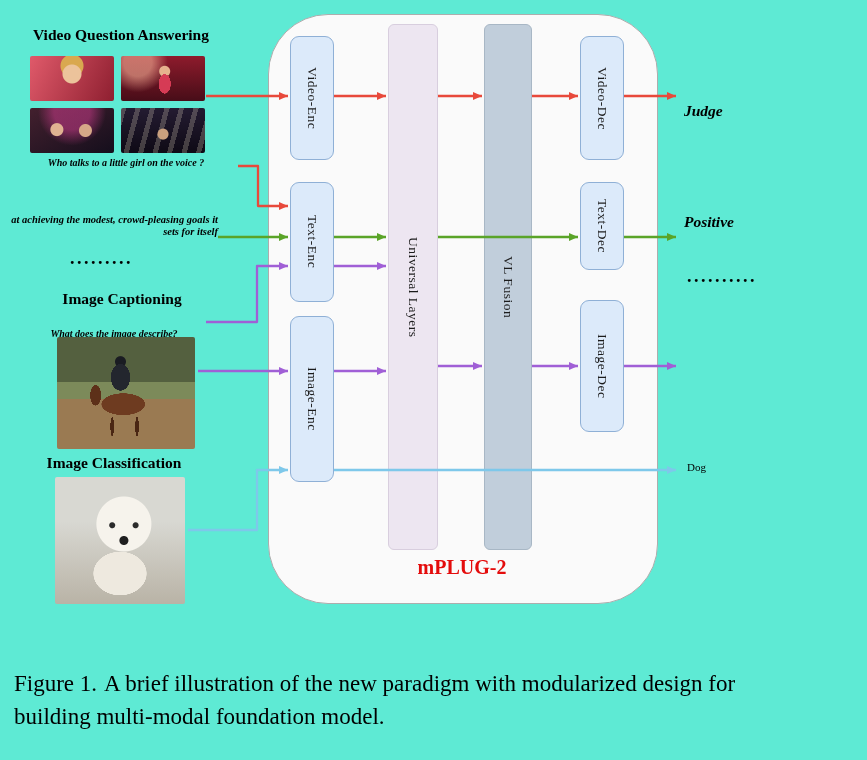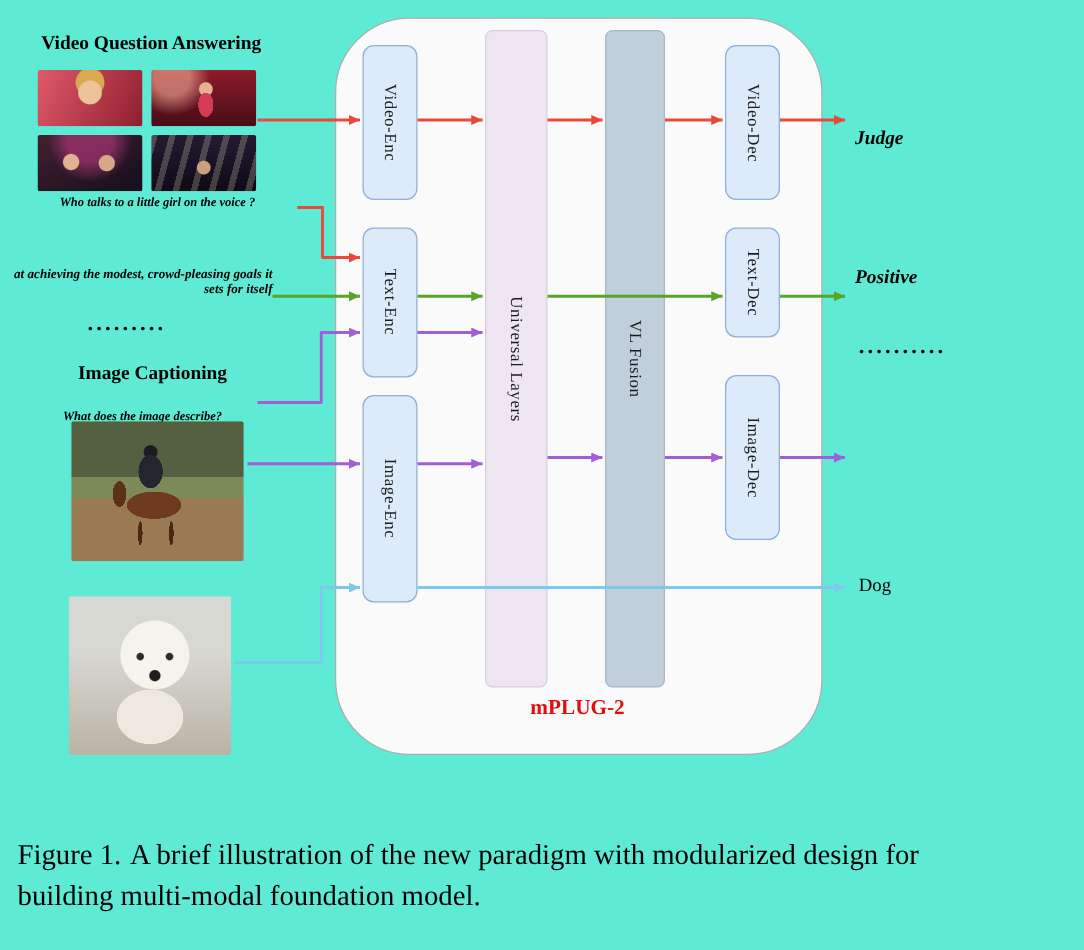--- a/index.html
+++ b/index.html
@@ -58,21 +58,21 @@
     radial-gradient(circle at 62% 38%, #2b2b2b 0 2.5px, rgba(0,0,0,0) 3.5px),
     radial-gradient(circle at 53% 50%, #1e1e1e 0 4px, rgba(0,0,0,0) 5px),
     radial-gradient(circle at 53% 37%, #f6f3ec 0 27px, rgba(0,0,0,0) 28px),
     radial-gradient(ellipse 44px 36px at 50% 76%, #eee9df 0 60%, rgba(0,0,0,0) 61%),
     linear-gradient(180deg,#d8d8d2 0 35%,#b9b3a6 100%);}
 
   
   .mplug-box{position:absolute;left:268px;top:14px;width:388px;height:588px;
              border:1.5px solid #adadad;border-radius:60px;background:#fafafa;z-index:1;}
   .mplug-label{position:absolute;left:268px;top:556px;width:388px;text-align:center;
-               font-weight:bold;font-size:17px;color:var(--c-model-label,#e40c0c);z-index:3;}
+               font-weight:bold;font-size:20px;color:var(--c-model-label,#e40c0c);z-index:3;}
 
   .module{position:absolute;display:flex;align-items:center;justify-content:center;
           writing-mode:vertical-rl;text-orientation:mixed;font-size:13.5px;
           letter-spacing:.5px;color:#1b1b1b;z-index:3;}
   .enc-dec{background:var(--c-module-fill,#dceafa);border:1.4px solid var(--c-module-border,#8fb0d6);border-radius:9px;}
   .universal{background:var(--c-universal-fill,#ede6f1);border:1px solid #d8cede;border-radius:6px;}
   .fusion{background:var(--c-fusion-fill,#c1cedb);border:1px solid #a8b7c5;border-radius:6px;}
   .m-video-enc{left:290px;top:36px;width:42px;height:122px;}
   .m-text-enc{left:290px;top:182px;width:42px;height:118px;}
   .m-image-enc{left:290px;top:316px;width:42px;height:164px;}
@@ -80,21 +80,21 @@
   .m-fusion{left:484px;top:24px;width:46px;height:524px;}
   .m-video-dec{left:580px;top:36px;width:42px;height:122px;}
   .m-text-dec{left:580px;top:182px;width:42px;height:86px;}
   .m-image-dec{left:580px;top:300px;width:42px;height:130px;}
 
   
   .out{position:absolute;font-style:italic;font-weight:600;font-size:15.5px;white-space:nowrap;z-index:2;}
   .out-judge{left:684px;top:102px;font-style:italic;}
   .out-pos{left:684px;top:213px;}
   .out-horse{left:684px;top:357px;}
-  .out-dog{left:687px;top:461px;font-style:normal;font-weight:400;font-size:15px;}
+  .out-dog{left:687px;top:461px;font-style:normal;font-weight:400;font-size:11px;}
 
   
   .arrows{position:absolute;left:0;top:0;width:867px;height:760px;z-index:6;pointer-events:none;}
   .arrows line,.arrows polyline{fill:none;stroke-width:2.3px;stroke-linejoin:round;}
   .s-video line,.s-video polyline{stroke:var(--c-video-arrow,#e8493b);}
   .s-text line,.s-text polyline{stroke:var(--c-text-arrow,#5aa428);}
   .s-image line,.s-image polyline{stroke:var(--c-image-arrow,#a05fd6);}
   .s-cls line,.s-cls polyline{stroke:var(--c-classification-arrow,#7ec8ea);}
   .f-video{fill:var(--c-video-arrow,#e8493b);}
   .f-text{fill:var(--c-text-arrow,#5aa428);}
@@ -120,20 +120,21 @@
   </div>
   <div class="hint q-vqa">Who talks to a little girl on the voice ?</div>
 
   <div class="hint q-textcls">at achieving the modest, crowd-pleasing goals it sets for itself</div>
   <div class="dots dots-left">.........</div>
 
   <div class="task-title t-cap">Image Captioning</div>
   <div class="hint q-cap">What does the image describe?</div>
   <div class="photo horse-photo"></div>
 
+  <div class="task-title t-imgcls">Image Classification</div>
   <div class="photo dog-photo"></div>
 
   <div class="mplug-box"></div>
   <div class="mplug-label">mPLUG-2</div>
 
   <div class="module enc-dec m-video-enc">Video-Enc</div>
   <div class="module enc-dec m-text-enc">Text-Enc</div>
   <div class="module enc-dec m-image-enc">Image-Enc</div>
   <div class="module universal m-universal">Universal Layers</div>
   <div class="module fusion m-fusion">VL Fusion</div>

